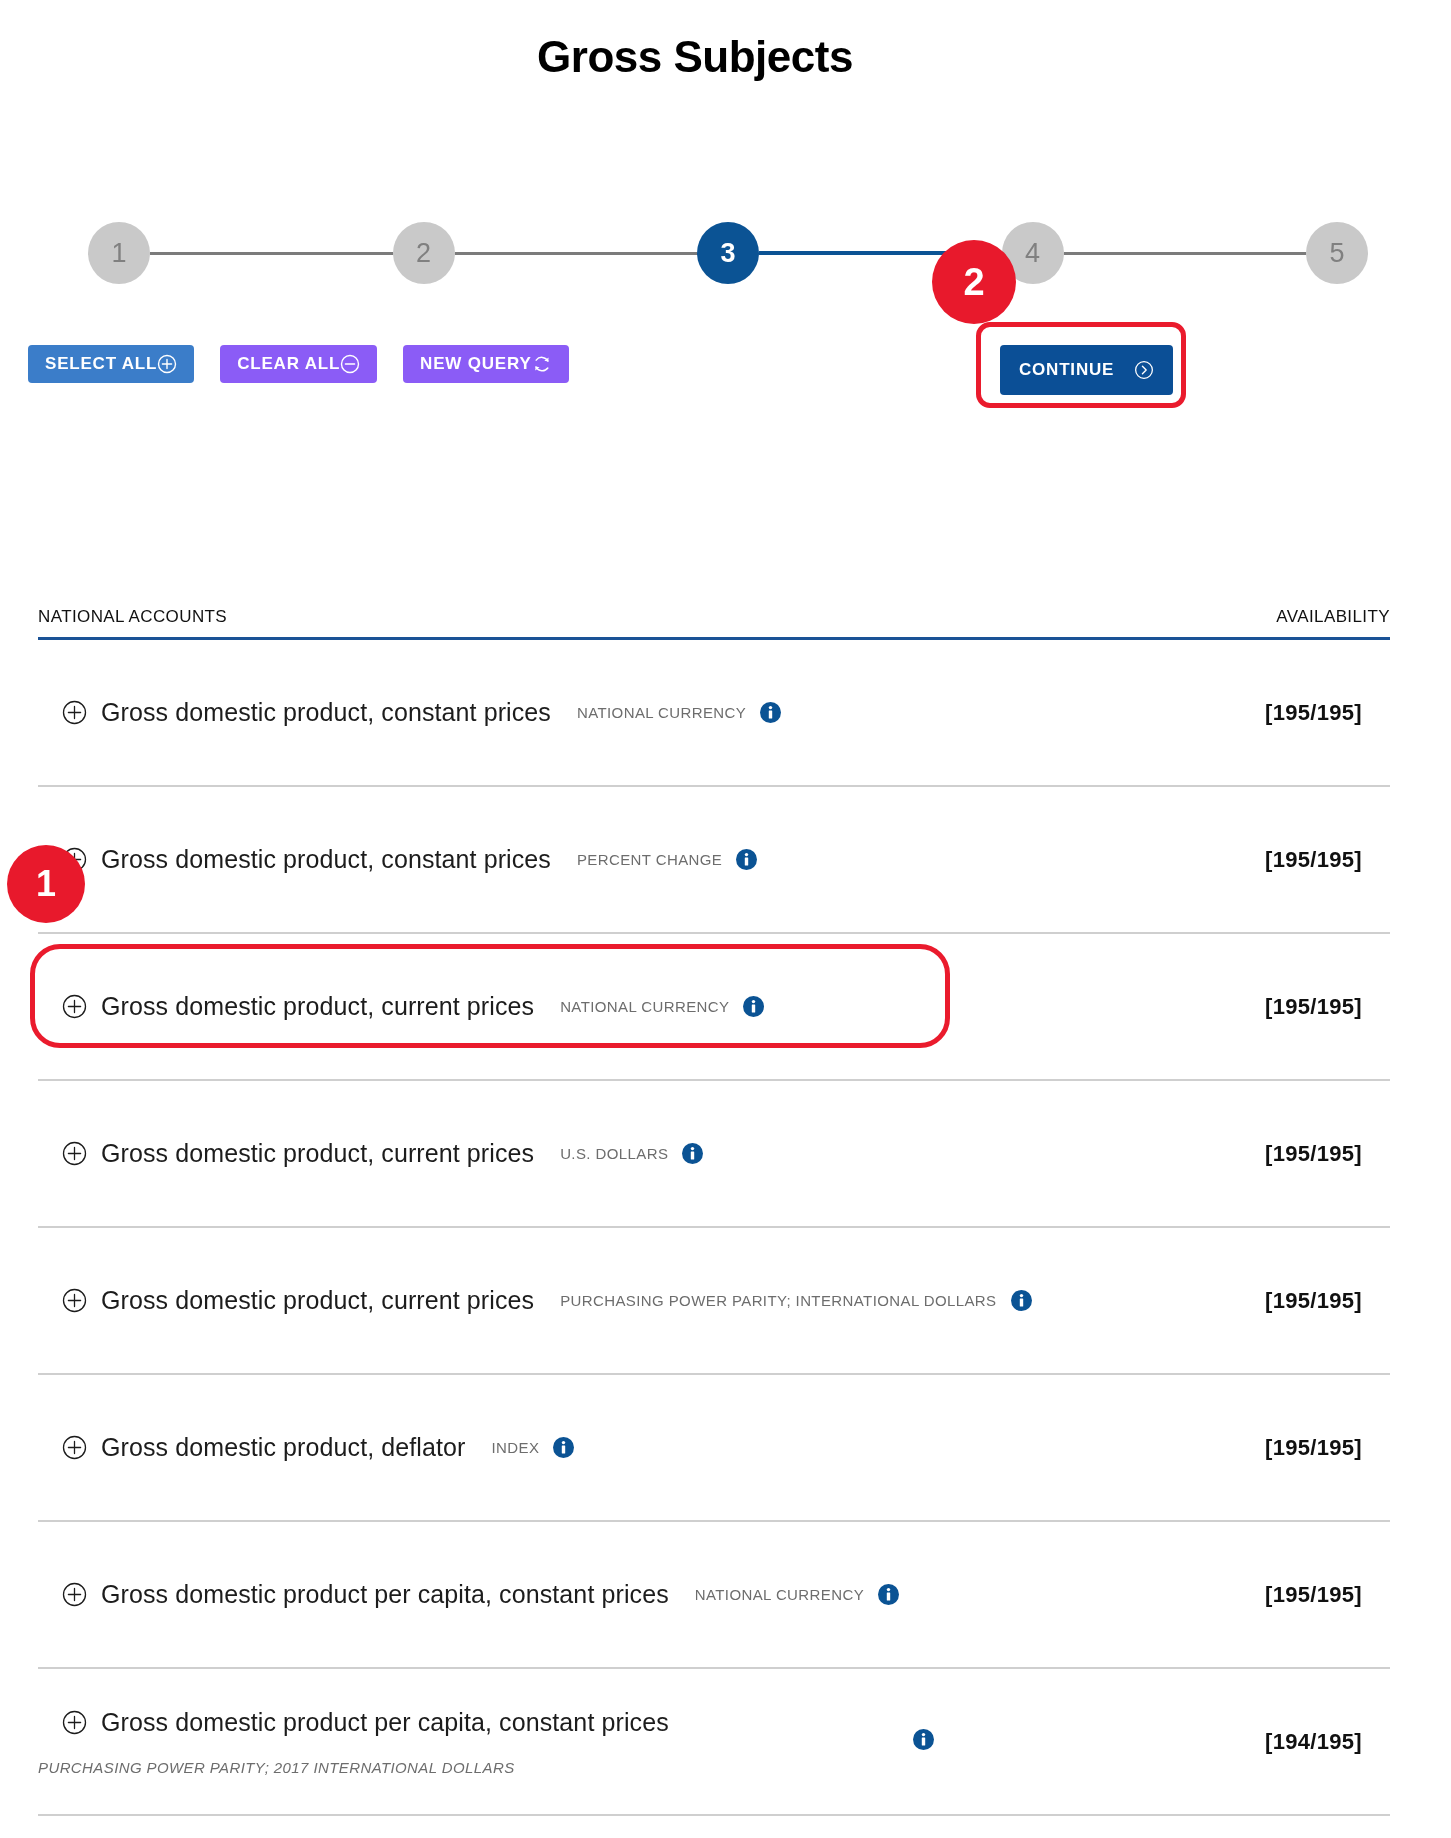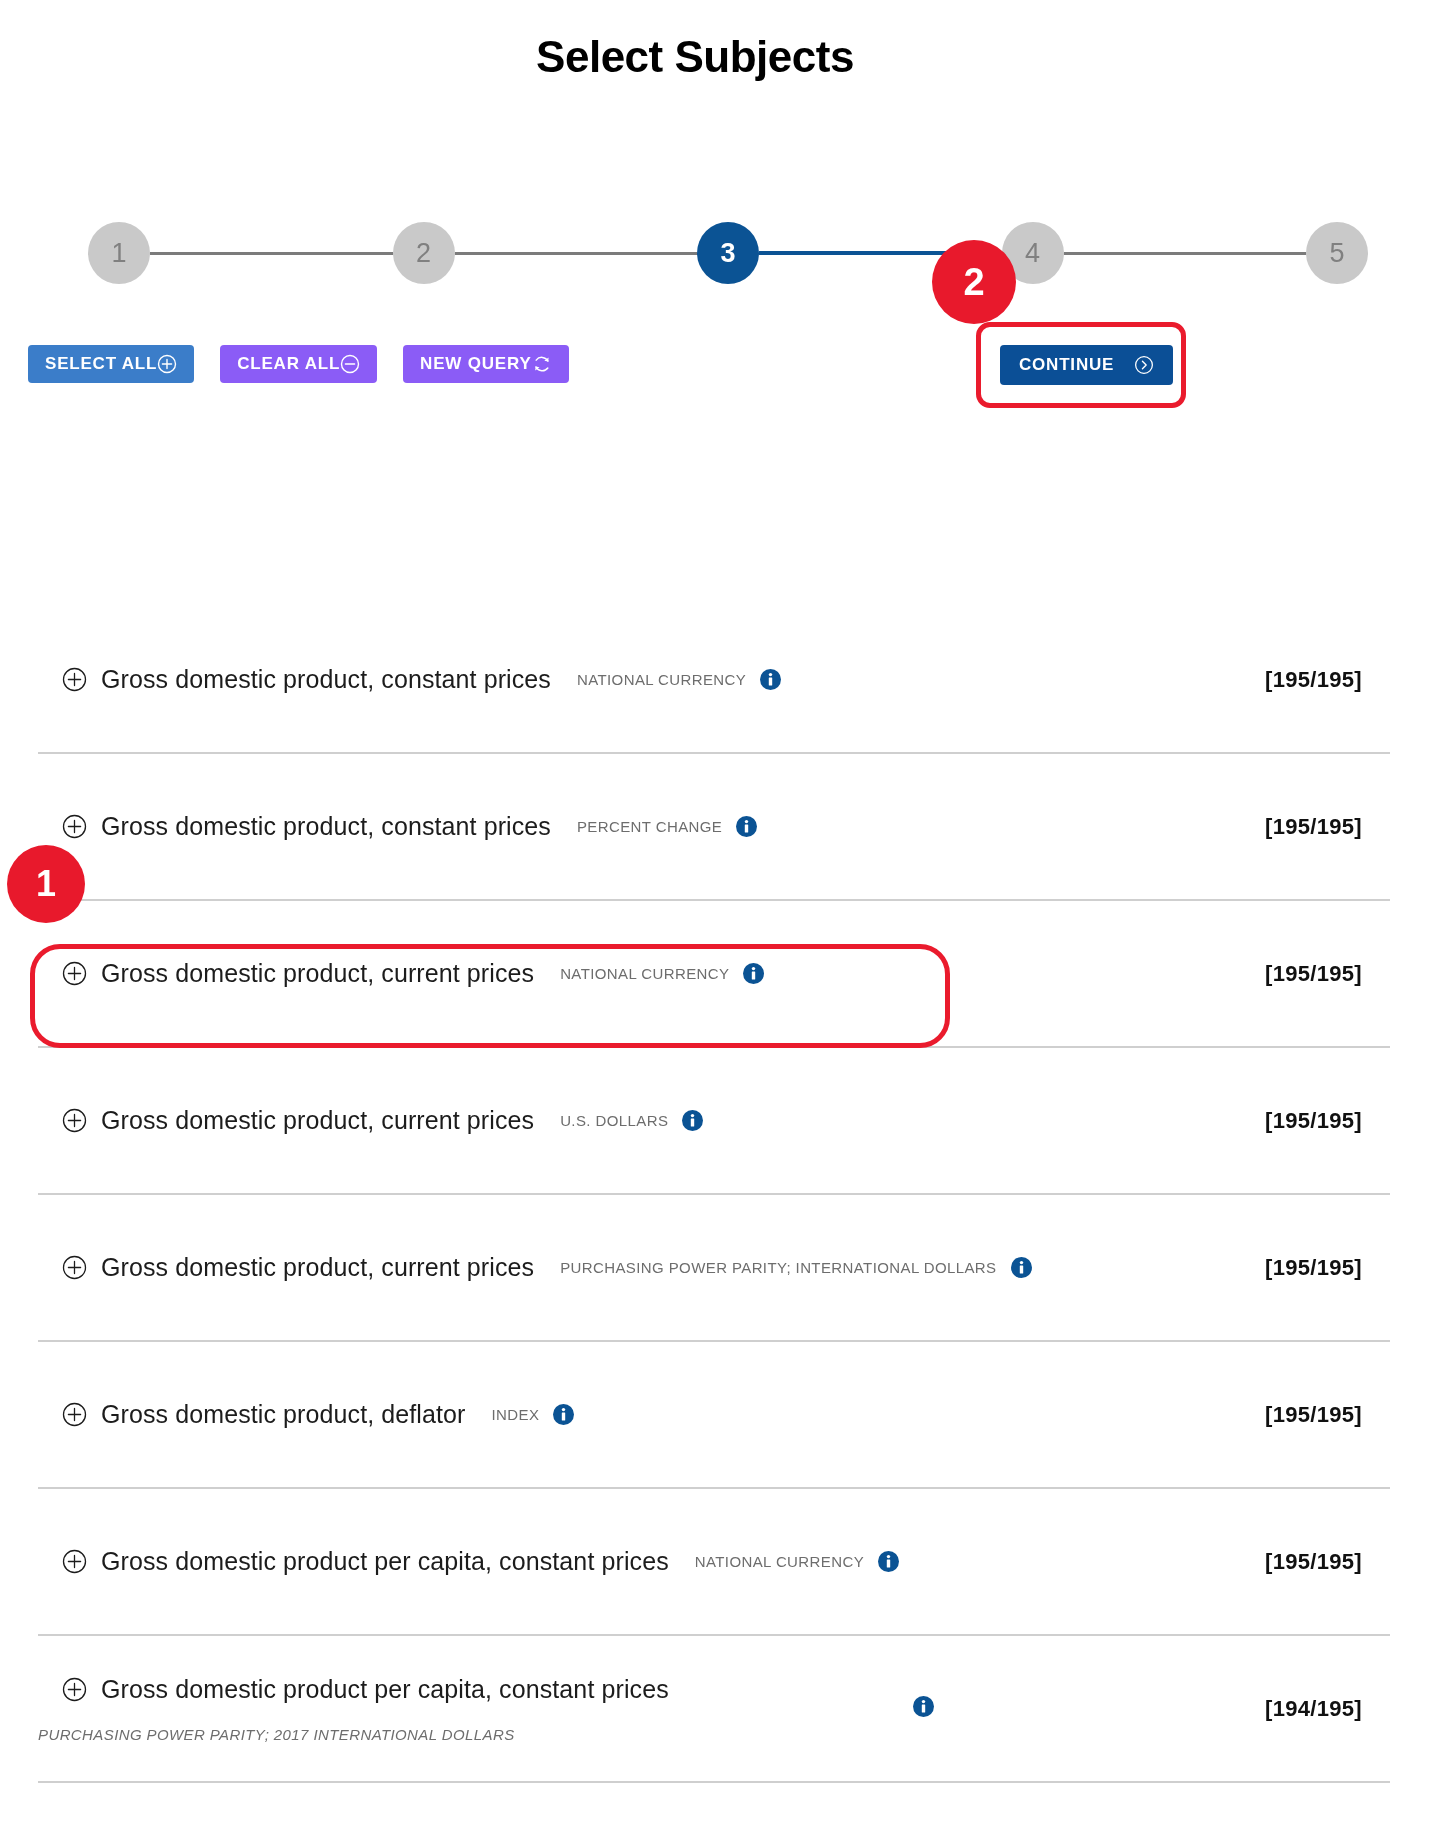--- a/index.html
+++ b/index.html
@@ -127,21 +127,21 @@
     height: 20px;
   }
   .btn .glyph svg { display: block; }
 
   .continue-wrap {
     position: absolute;
     left: 1000px;
     top: 345px;
   }
   .btn-continue {
-    height: 40px;
+    height: 50px;
     font-size: 17px;
     padding: 8px 19px;
     gap: 20px;
   }
 
   
   .table {
     position: absolute;
     left: 38px;
     top: 607px;
@@ -238,21 +238,21 @@
     margin-left: 0;
     margin-right: 0;
     position: relative;
     left: 398px;
     top: -26px;
   }
 </style>
 </head>
 <body>
 
-<div class="page-title">Select Subjects</div>
+<div class="page-title">Gross Subjects</div>
 
 <div class="stepper" id="stepper">
     <div class="step-line" style="left: 62px; width: 242.5px;"></div>
     <div class="step-line" style="left: 366.5px; width: 242.5px;"></div>
     <div class="step-line active" style="left: 671px; width: 242.5px;"></div>
     <div class="step-line" style="left: 975.5px; width: 242.5px;"></div>
     <div class="step-circle" style="left: 0px;">1</div>
     <div class="step-circle" style="left: 304.5px;">2</div>
     <div class="step-circle current" style="left: 609px;">3</div>
     <div class="step-circle" style="left: 913.5px;">4</div>
@@ -307,20 +307,24 @@
     <span class="glyph">
       <svg width="22" height="22" viewBox="0 0 22 22">
         <circle cx="11" cy="11" r="9.2" fill="none" stroke="#ffffff" stroke-width="1.4"></circle>
         <path d="M9.3 6.9L13.4 11l-4.1 4.1" fill="none" stroke="#ffffff" stroke-width="1.5" stroke-linecap="round" stroke-linejoin="round"></path>
       </svg>
     </span>
   </button>
 </div>
 
 <div class="table">
+  <div class="table-head">
+    <span>NATIONAL ACCOUNTS</span>
+    <span>AVAILABILITY</span>
+  </div>
   <div id="table-rows">
       <div class="row">
         <div class="row-left">
           <span class="plus-icon">
             <svg width="25" height="25" viewBox="0 0 25 25">
               <circle cx="12.5" cy="12.5" r="11" fill="none" stroke="#1c1c1c" stroke-width="1.3"></circle>
               <path d="M12.5 6.4v12.2M6.4 12.5h12.2" stroke="#1c1c1c" stroke-width="1.3" stroke-linecap="round"></path>
             </svg>
           </span>
           <span class="subject-name">Gross domestic product, constant prices</span>

